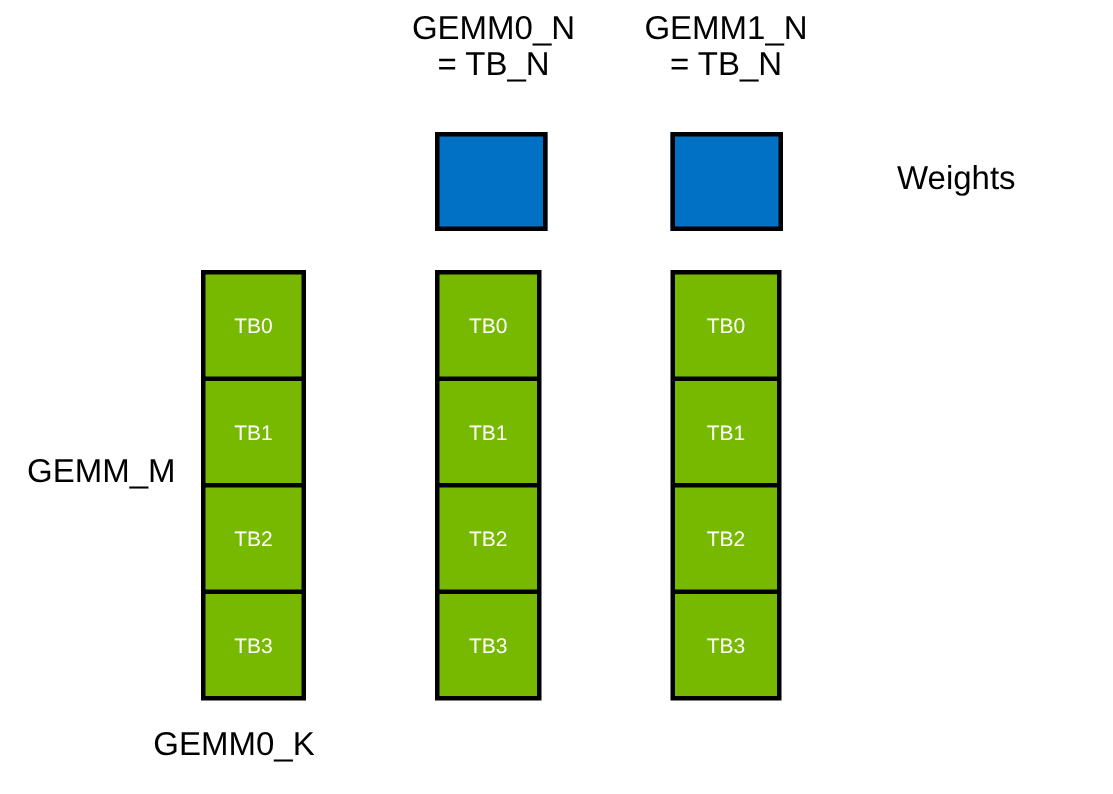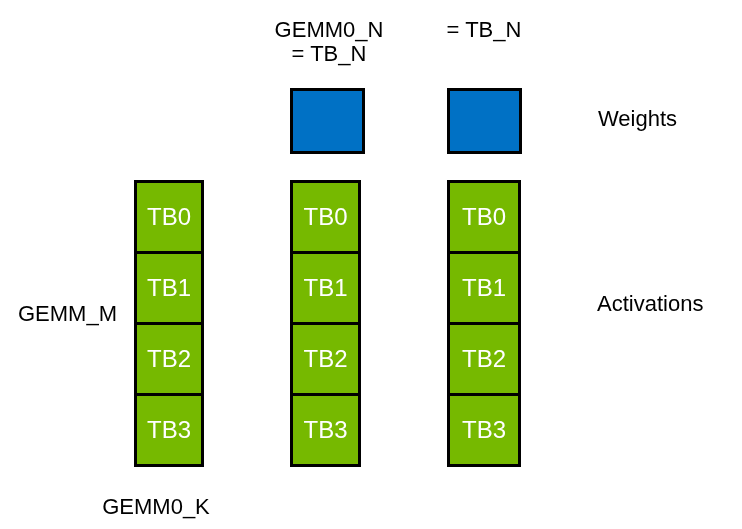--- a/index.html
+++ b/index.html
@@ -18,21 +18,20 @@
   }
   .label {
     position: absolute;
     font-size: 22px;
     line-height: 24px;
     white-space: nowrap;
   }
   .label.centered {
     text-align: center;
     width: 180px;
-    margin-top: 11px;
   }
   .top-label { top: 7px; }
   .weight-tile {
     position: absolute;
     top: 88px;
     width: 75px;
     height: 66px;
     box-sizing: border-box;
     background: var(--weight-blue, #0071C5);
     border: 3px solid var(--border-black, #000000);
@@ -45,36 +44,37 @@
     background: var(--border-black, #000000);
     padding: 3px;
     display: flex;
     flex-direction: column;
     gap: 3px;
   }
   .tb-block {
     flex: 1;
     background: var(--activation-green, #76B900);
     color: var(--tile-text-white, #ffffff);
-    font-size: 24px;
+    font-size: 14px;
     display: flex;
     align-items: center;
     justify-content: center;
   }
 </style>
 </head>
 <body>
 
 <div class="canvas">
 
   <div class="label centered top-label" style="left:239px;">
     <div>GEMM0_N</div>
     <div>= TB_N</div>
   </div>
   <div class="label centered top-label" style="left:394px;">
+    <div>GEMM1_N</div>
     <div>= TB_N</div>
   </div>
 
   <div class="weight-tile" style="left:290px;"></div>
   <div class="weight-tile" style="left:447px;"></div>
 
   <div class="tb-column" style="left:134px; width:70px;">
     <div class="tb-block">TB0</div>
     <div class="tb-block">TB1</div>
     <div class="tb-block">TB2</div>
@@ -88,17 +88,16 @@
   </div>
   <div class="tb-column" style="left:447px; width:74px;">
     <div class="tb-block">TB0</div>
     <div class="tb-block">TB1</div>
     <div class="tb-block">TB2</div>
     <div class="tb-block">TB3</div>
   </div>
 
   <div class="label" style="left:598px; top:107px;">Weights</div>
   <div class="label" style="left:18px; top:302px;">GEMM_M</div>
-  <div class="label" style="left:597px; top:292px;">Activations</div>
 
   <div class="label centered" style="left:66px; top:484px;">GEMM0_K</div>
 
 </div>
 
 </body></html>

